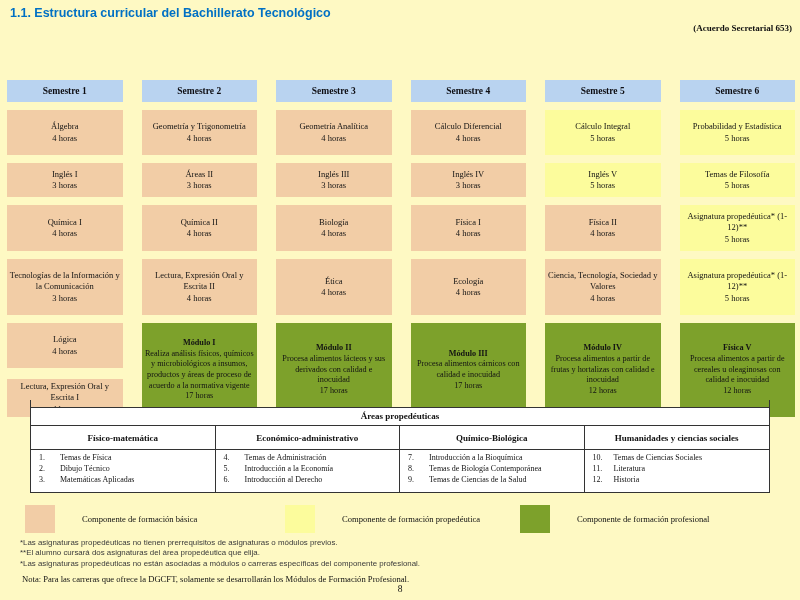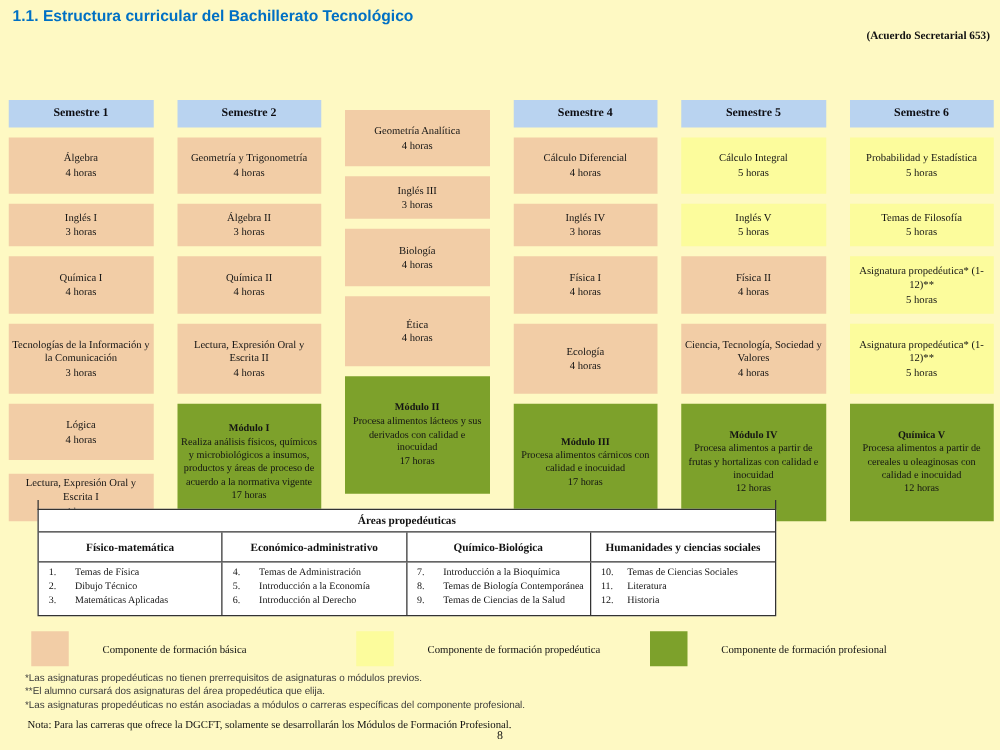--- a/index.html
+++ b/index.html
@@ -24,21 +24,21 @@
   .basica{background:#f2cda6}
   .prope{background:#fcfc9c}
   .prof{background:#7da12b}
   .split{display:flex;flex-direction:column;justify-content:space-between;padding:0;}
   .split .sub1{height:45px}
   .split .sub2{height:38px}
   .mod{font-size:8.2px;line-height:1.3;padding:0 3px;}
   .mt{font-weight:bold}
 
   
-  .areas{position:absolute;left:30px;top:407px;width:591px;border:1px solid #333;
+  .areas{position:absolute;left:30px;top:407px;width:740px;border:1px solid #333;
          box-sizing:border-box;background:#fff;}
   .areas::before{content:"";position:absolute;left:-1px;top:-8px;width:1px;height:8px;background:#333;}
   .areas::after{content:"";position:absolute;right:-1px;top:-8px;width:1px;height:8px;background:#333;}
   .areas-caption{height:17px;line-height:17px;text-align:center;font-weight:bold;font-size:9px;
                  border-bottom:1px solid #333;}
   .areas-heads{display:grid;grid-template-columns:repeat(4,1fr);border-bottom:1px solid #333;}
   .areas-heads .ahead{padding:7px 2px 6px;text-align:center;font-weight:bold;font-size:9px;
                       border-right:1px solid #333;}
   .areas-heads .ahead:last-child{border-right:none;}
   .areas-body{display:grid;grid-template-columns:repeat(4,1fr);}
@@ -101,39 +101,40 @@
       </div>
     </div>
 
     <div class="col">
       <div class="cell hdr">Semestre 2</div>
       <div class="cell basica r1">
         <div>Geometría y Trigonometría</div>
         <div>4 horas</div>
       </div>
       <div class="cell basica r2">
-        <div>Álgebra II</div>
+        <div>Áreas II</div>
         <div>3 horas</div>
       </div>
       <div class="cell basica r3">
         <div>Química II</div>
         <div>4 horas</div>
       </div>
       <div class="cell basica r4">
         <div>Lectura, Expresión Oral y Escrita II</div>
         <div>4 horas</div>
       </div>
       <div class="cell prof r5 mod">
         <div class="mt">Módulo I</div>
         <div>Realiza análisis físicos, químicos y microbiológicos a insumos, productos y áreas de proceso de acuerdo a la normativa vigente</div>
         <div>17 horas</div>
       </div>
     </div>
 
     <div class="col">
+      <div class="cell hdr">Semestre 3</div>
       <div class="cell basica r1">
         <div>Geometría Analítica</div>
         <div>4 horas</div>
       </div>
       <div class="cell basica r2">
         <div>Inglés III</div>
         <div>3 horas</div>
       </div>
       <div class="cell basica r3">
         <div>Biología</div>
@@ -212,21 +213,21 @@
       </div>
       <div class="cell prope r3">
         <div>Asignatura propedéutica* (1-12)**</div>
         <div>5 horas</div>
       </div>
       <div class="cell prope r4">
         <div>Asignatura propedéutica* (1-12)**</div>
         <div>5 horas</div>
       </div>
       <div class="cell prof r5 mod">
-        <div class="mt">Química V</div>
+        <div class="mt">Física V</div>
         <div>Procesa alimentos a partir de cereales u oleaginosas con calidad e inocuidad</div>
         <div>12 horas</div>
       </div>
     </div>
 
   </div>
 
   <div class="areas">
     <div class="areas-caption">Áreas propedéuticas</div>
     <div class="areas-heads">

